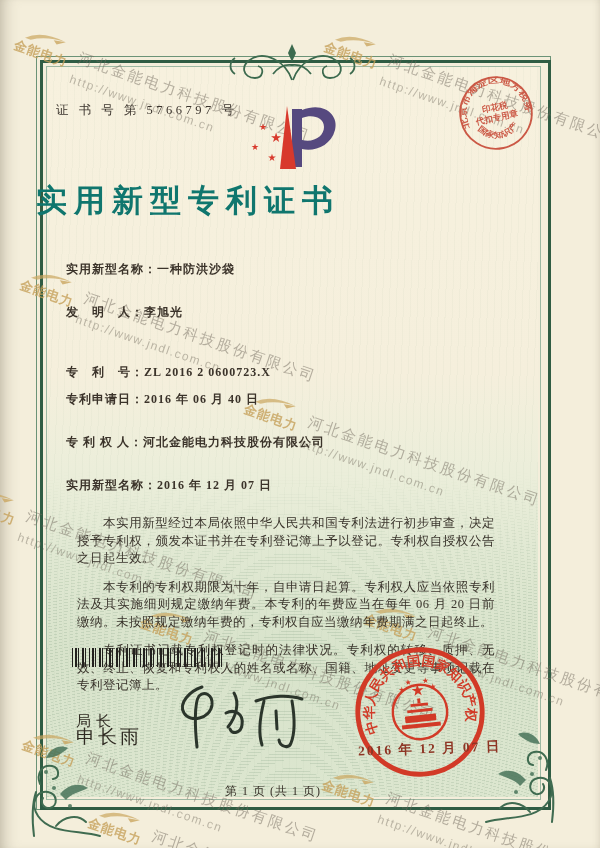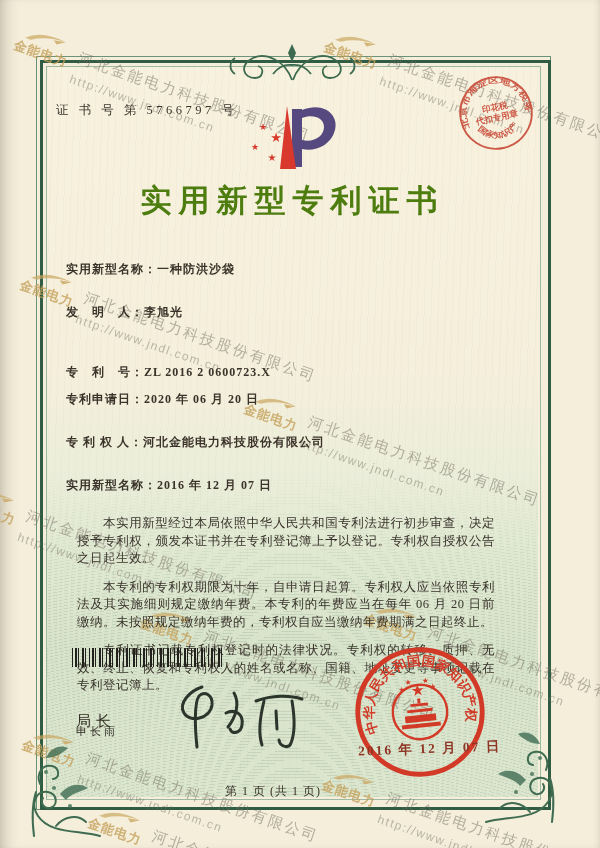--- a/index.html
+++ b/index.html
@@ -30,32 +30,32 @@
   .wm{position:absolute;transform:rotate(19deg);transform-origin:0 0;white-space:nowrap;}
   .wm-r1{display:flex;align-items:center;gap:9px;}
   .wm-logo{display:inline-flex;flex-direction:column;align-items:center;line-height:1;}
   .wm-lt{font-size:13px;font-weight:bold;color:rgba(198,160,90,.8);letter-spacing:1px;}
   .wm-co{font-size:15px;color:rgba(115,108,96,.5);letter-spacing:2.5px;}
   .wm-url{font-size:12px;color:rgba(115,108,96,.45);letter-spacing:1.5px;margin:1px 0 0 64px;font-family:"Liberation Sans","DejaVu Sans",sans-serif;}
   .wm-swoosh{display:block;margin-bottom:1px;}
   
   .certnum{position:absolute;left:56px;top:102px;z-index:3;font-size:12.5px;letter-spacing:3.5px;color:#3a332c;text-align:center;}
   .plogo{position:absolute;left:243px;top:94px;z-index:3;}
-  .title{position:absolute;left:36px;top:180px;width:513px;z-index:3;text-align:center;
-         font-size:31px;font-weight:bold;letter-spacing:7px;color:#4d7c0f;}
+  .title{position:absolute;left:36px;top:180px;width:513px;z-index:3;text-align:left;
+         font-size:31px;font-weight:bold;letter-spacing:7px;color:#0f766e;}
   .field{position:absolute;left:66px;white-space:nowrap;font-size:12px;letter-spacing:1px;color:#3b332a;z-index:3;font-weight:bold;}
   .paras{position:absolute;left:66px;top:504px;width:440px;z-index:3;font-size:12.5px;line-height:17.5px;
          color:#39332b;text-align:justify;letter-spacing:.5px;}
   .paras p{margin:11px;text-indent:26px;}
   .barcode{position:absolute;left:72px;top:648px;width:150px;height:19px;z-index:4;
     background:repeating-linear-gradient(90deg,#23211e 0 1px,transparent 1px 3px,#23211e 3px 5px,
       transparent 5px 6px,#23211e 6px 7px,transparent 7px 10px,#23211e 10px 12px,transparent 12px 13px,
       #23211e 13px 14px,transparent 14px 17px);}
   .signer-title{position:absolute;left:76px;top:696px;z-index:3;font-size:15px;letter-spacing:5px;color:#2f2a22;margin-top:16px;}
-  .signer-name{position:absolute;left:76px;top:724px;z-index:3;font-size:11px;letter-spacing:3px;color:#2f2a22;}
+  .signer-name{position:absolute;left:76px;top:724px;z-index:3;font-size:19px;letter-spacing:3px;color:#2f2a22;}
   .signature{position:absolute;left:168px;top:680px;z-index:4;}
   .seal{position:absolute;left:352px;top:644px;z-index:4;transform:rotate(-6deg);}
   .seal-date{position:absolute;left:358px;top:740px;z-index:5;font-size:13.5px;font-weight:bold;
              letter-spacing:2px;color:#8e3524;transform:rotate(-2deg);white-space:nowrap;}
   .taxstamp{position:absolute;left:455px;top:72px;z-index:4;transform:rotate(-12deg);opacity:.92;}
   .footer{position:absolute;left:36px;top:783px;width:474px;z-index:3;text-align:center;
           font-size:12px;letter-spacing:1px;color:#39322a;}
   .crest{position:absolute;left:225px;top:40px;z-index:5;}
   .flourish-l{position:absolute;left:26px;top:732px;z-index:4;}
   .flourish-r{position:absolute;left:482px;top:718px;z-index:4;transform:scaleX(-1);}
@@ -241,21 +241,21 @@
     <text x="33" y="48" font-size="13" fill="#d8392c" text-anchor="middle">★</text>
     <text x="12" y="56" font-size="9" fill="#d8392c" text-anchor="middle">★</text>
     <text x="29" y="67" font-size="10" fill="#d8392c" text-anchor="middle">★</text>
   </svg>
 
   <div class="title">实用新型专利证书</div>
 
   <div class="field" style="top:261px"><span>实用新型名称</span><span>：</span><span>一种防洪沙袋</span></div>
   <div class="field" style="top:304px"><span>发　明　人</span><span>：</span><span>李旭光</span></div>
   <div class="field" style="top:364px"><span>专　利　号</span><span>：</span><span>ZL 2016 2 0600723.X</span></div>
-  <div class="field" style="top:391px"><span>专利申请日</span><span>：</span><span>2020 年 06 月 20 日</span></div>
+  <div class="field" style="top:391px"><span>专利申请日</span><span>：</span><span>2016 年 06 月 40 日</span></div>
   <div class="field" style="top:434px"><span>专 利 权 人</span><span>：</span><span>河北金能电力科技股份有限公司</span></div>
   <div class="field" style="top:477px"><span>实用新型名称</span><span>：</span><span>2016 年 12 月 07 日</span></div>
 
   <div class="paras">
     <p>本实用新型经过本局依照中华人民共和国专利法进行初步审查，决定授予专利权，颁发本证书并在专利登记簿上予以登记。专利权自授权公告之日起生效。</p>
     <p>本专利的专利权期限为十年，自申请日起算。专利权人应当依照专利法及其实施细则规定缴纳年费。本专利的年费应当在每年 06 月 20 日前缴纳。未按照规定缴纳年费的，专利权自应当缴纳年费期满之日起终止。</p>
     <p>专利证书记载专利权登记时的法律状况。专利权的转移、质押、无效、终止、恢复和专利权人的姓名或名称、国籍、地址变更等事项记载在专利登记簿上。</p>
   </div>
 
   <div class="barcode"></div>

